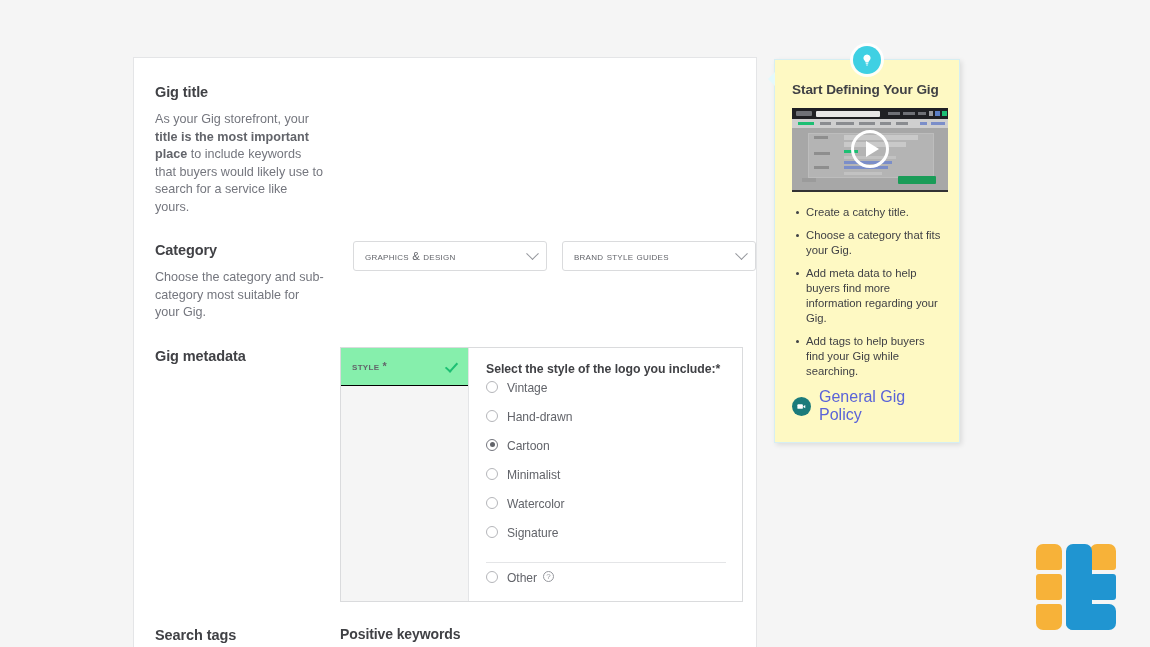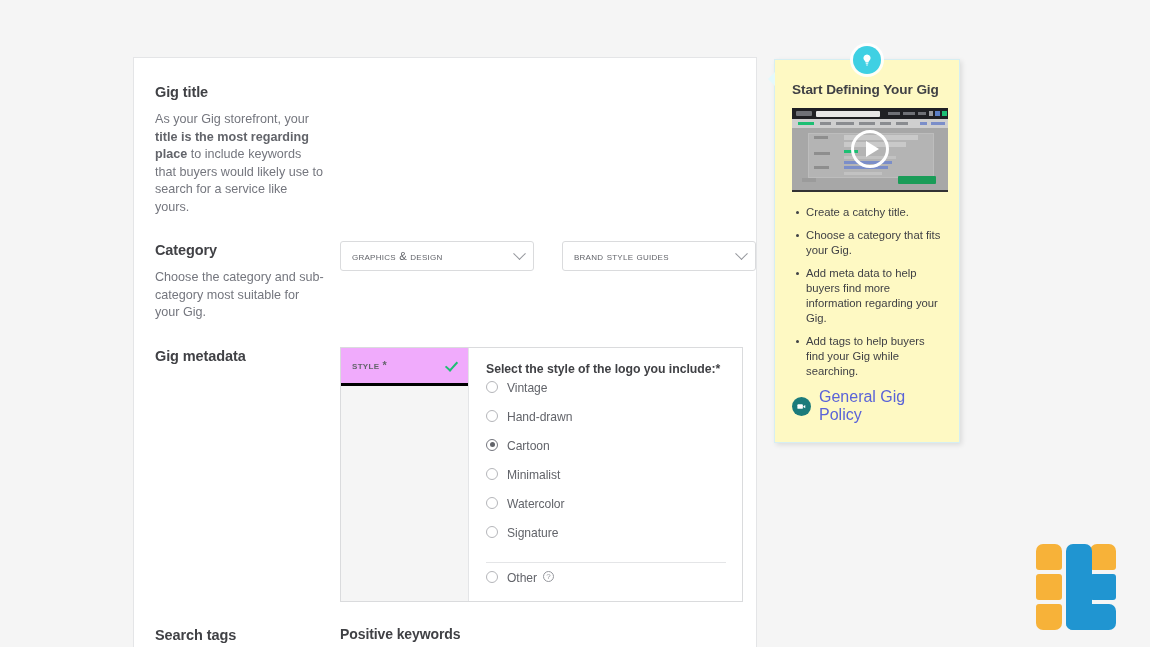--- a/index.html
+++ b/index.html
@@ -120,21 +120,21 @@
     width: 401px;
     text-align: right;
     font-size: 11.5px;
     color: #95979d;
     margin-top: 7px;
   }
 
   
   #row-category { padding-top: 25px; }
 
-  .selects { display: flex; gap: 28px; justify-content: flex-end; }
+  .selects { display: flex; gap: 15px; justify-content: flex-end; }
 
   .select {
     width: 194px;
     height: 30px;
     border: 1px solid #dadbdd;
     border-radius: 3px;
     background: #fff;
     display: flex;
     align-items: center;
     padding: 0 9px 0 11px;
@@ -172,22 +172,22 @@
     flex: 0 0 128px;
     border-right: 1px solid #e4e5e7;
     display: flex;
     flex-direction: column;
   }
   .meta-tab {
     height: 38px;
     display: flex;
     align-items: center;
     padding: 0 10px 0 11px;
-    background: #f0abfc;
-    border-bottom: 3px solid #000000;
+    background: #86efac;
+    border-bottom: 1px solid #000000;
     cursor: pointer;
   }
   .meta-tab-label {
     flex: 1;
     font-size: 10.8px;
     color: #62646a;
     font-weight: bold;
     letter-spacing: 0.3px;
     font-variant: small-caps;
     text-transform: lowercase;
@@ -425,21 +425,21 @@
 </head>
 <body>
 
 <div id="root">
 
   <div class="form-card">
 
     <div class="row" id="row-gig-title">
       <div class="row-label">
         <div class="lbl-title">Gig title</div>
-        <div class="lbl-desc"><span>As your Gig storefront, your </span><b>title is the most regarding place</b><span> to include keywords that buyers would likely use to search for a service like yours.</span></div>
+        <div class="lbl-desc"><span>As your Gig storefront, your </span><b>title is the most important place</b><span> to include keywords that buyers would likely use to search for a service like yours.</span></div>
       </div>
     </div>
 
     <div class="row" id="row-category">
       <div class="row-label">
         <div class="lbl-title">Category</div>
         <div class="lbl-desc">Choose the category and sub-category most suitable for your Gig.</div>
       </div>
       <div class="row-field">
         <div class="selects">

